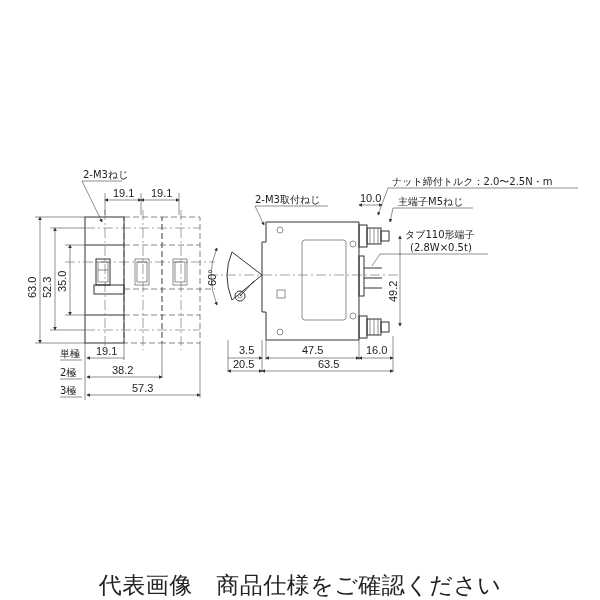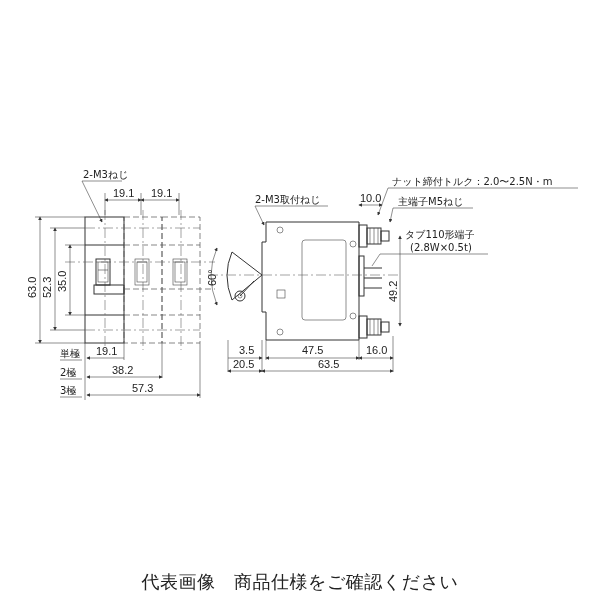--- a/index.html
+++ b/index.html
@@ -1,20 +1,20 @@
 <!DOCTYPE html>
 <html><head>
 <meta charset="utf-8">
 <style>
   html, body { margin:0; padding:0; background:#ffffff; }
   body { width:600px; height:600px; position:relative; overflow:hidden; font-family:"DejaVu Sans", sans-serif; }
   #drawing { position:absolute; left:0; top:0; width:600px; height:600px; }
   .dim { font-family:"Liberation Sans", sans-serif; font-size:11px; fill:#222; }
   .lbl { font-family:"DejaVu Sans", sans-serif; font-size:10px; fill:#222; }
-  .caption { position:absolute; left:0; top:570px; width:600px; text-align:center; font-family:"DejaVu Sans", sans-serif; font-size:18px; color:#222; letter-spacing:0.5px; }
+  .caption { position:absolute; left:0; top:570px; width:600px; text-align:center; font-family:"DejaVu Sans", sans-serif; font-size:23px; color:#222; letter-spacing:0.5px; }
   .ln { stroke:#333; stroke-width:1; fill:none; }
   .thin { stroke:#444; stroke-width:0.6; fill:none; }
   .dash { stroke:#555; stroke-width:0.7; fill:none; stroke-dasharray:6 3; }
   .center { stroke:#666; stroke-width:0.6; fill:none; stroke-dasharray:10 3 2 3; }
 </style>
 </head>
 <body>
 
 <svg id="drawing" viewBox="0 0 600 600" xmlns="http://www.w3.org/2000/svg">
   <defs>

